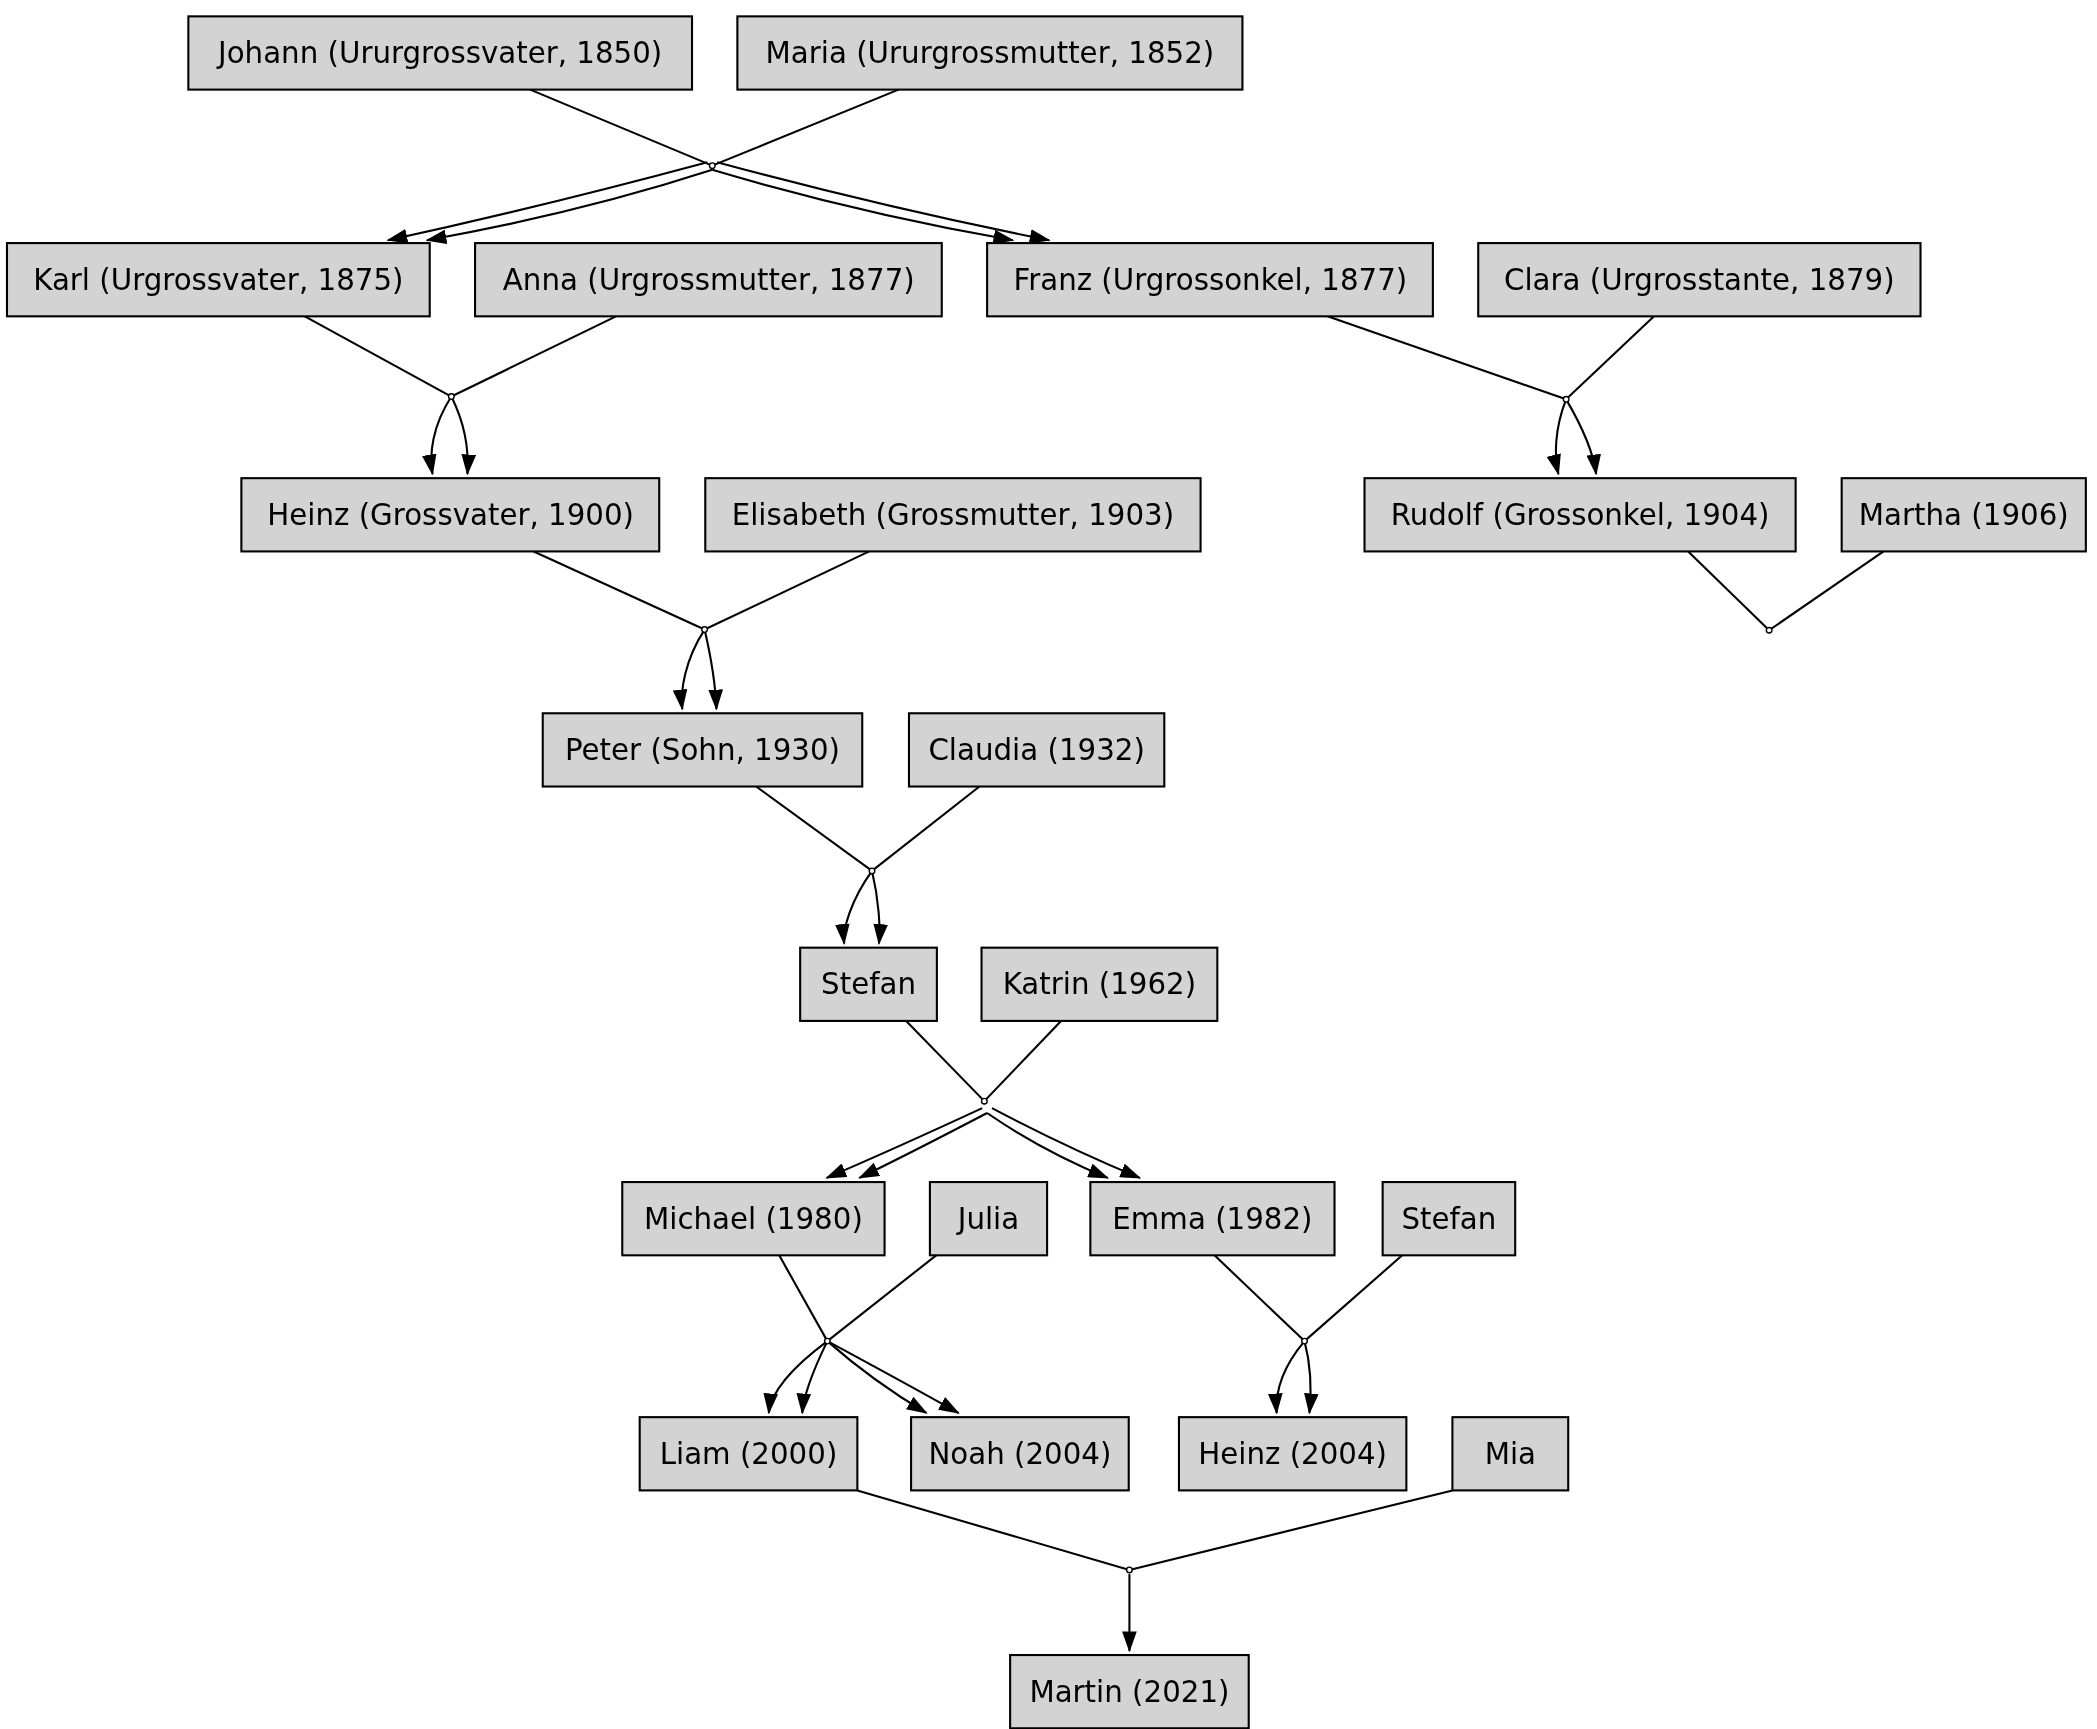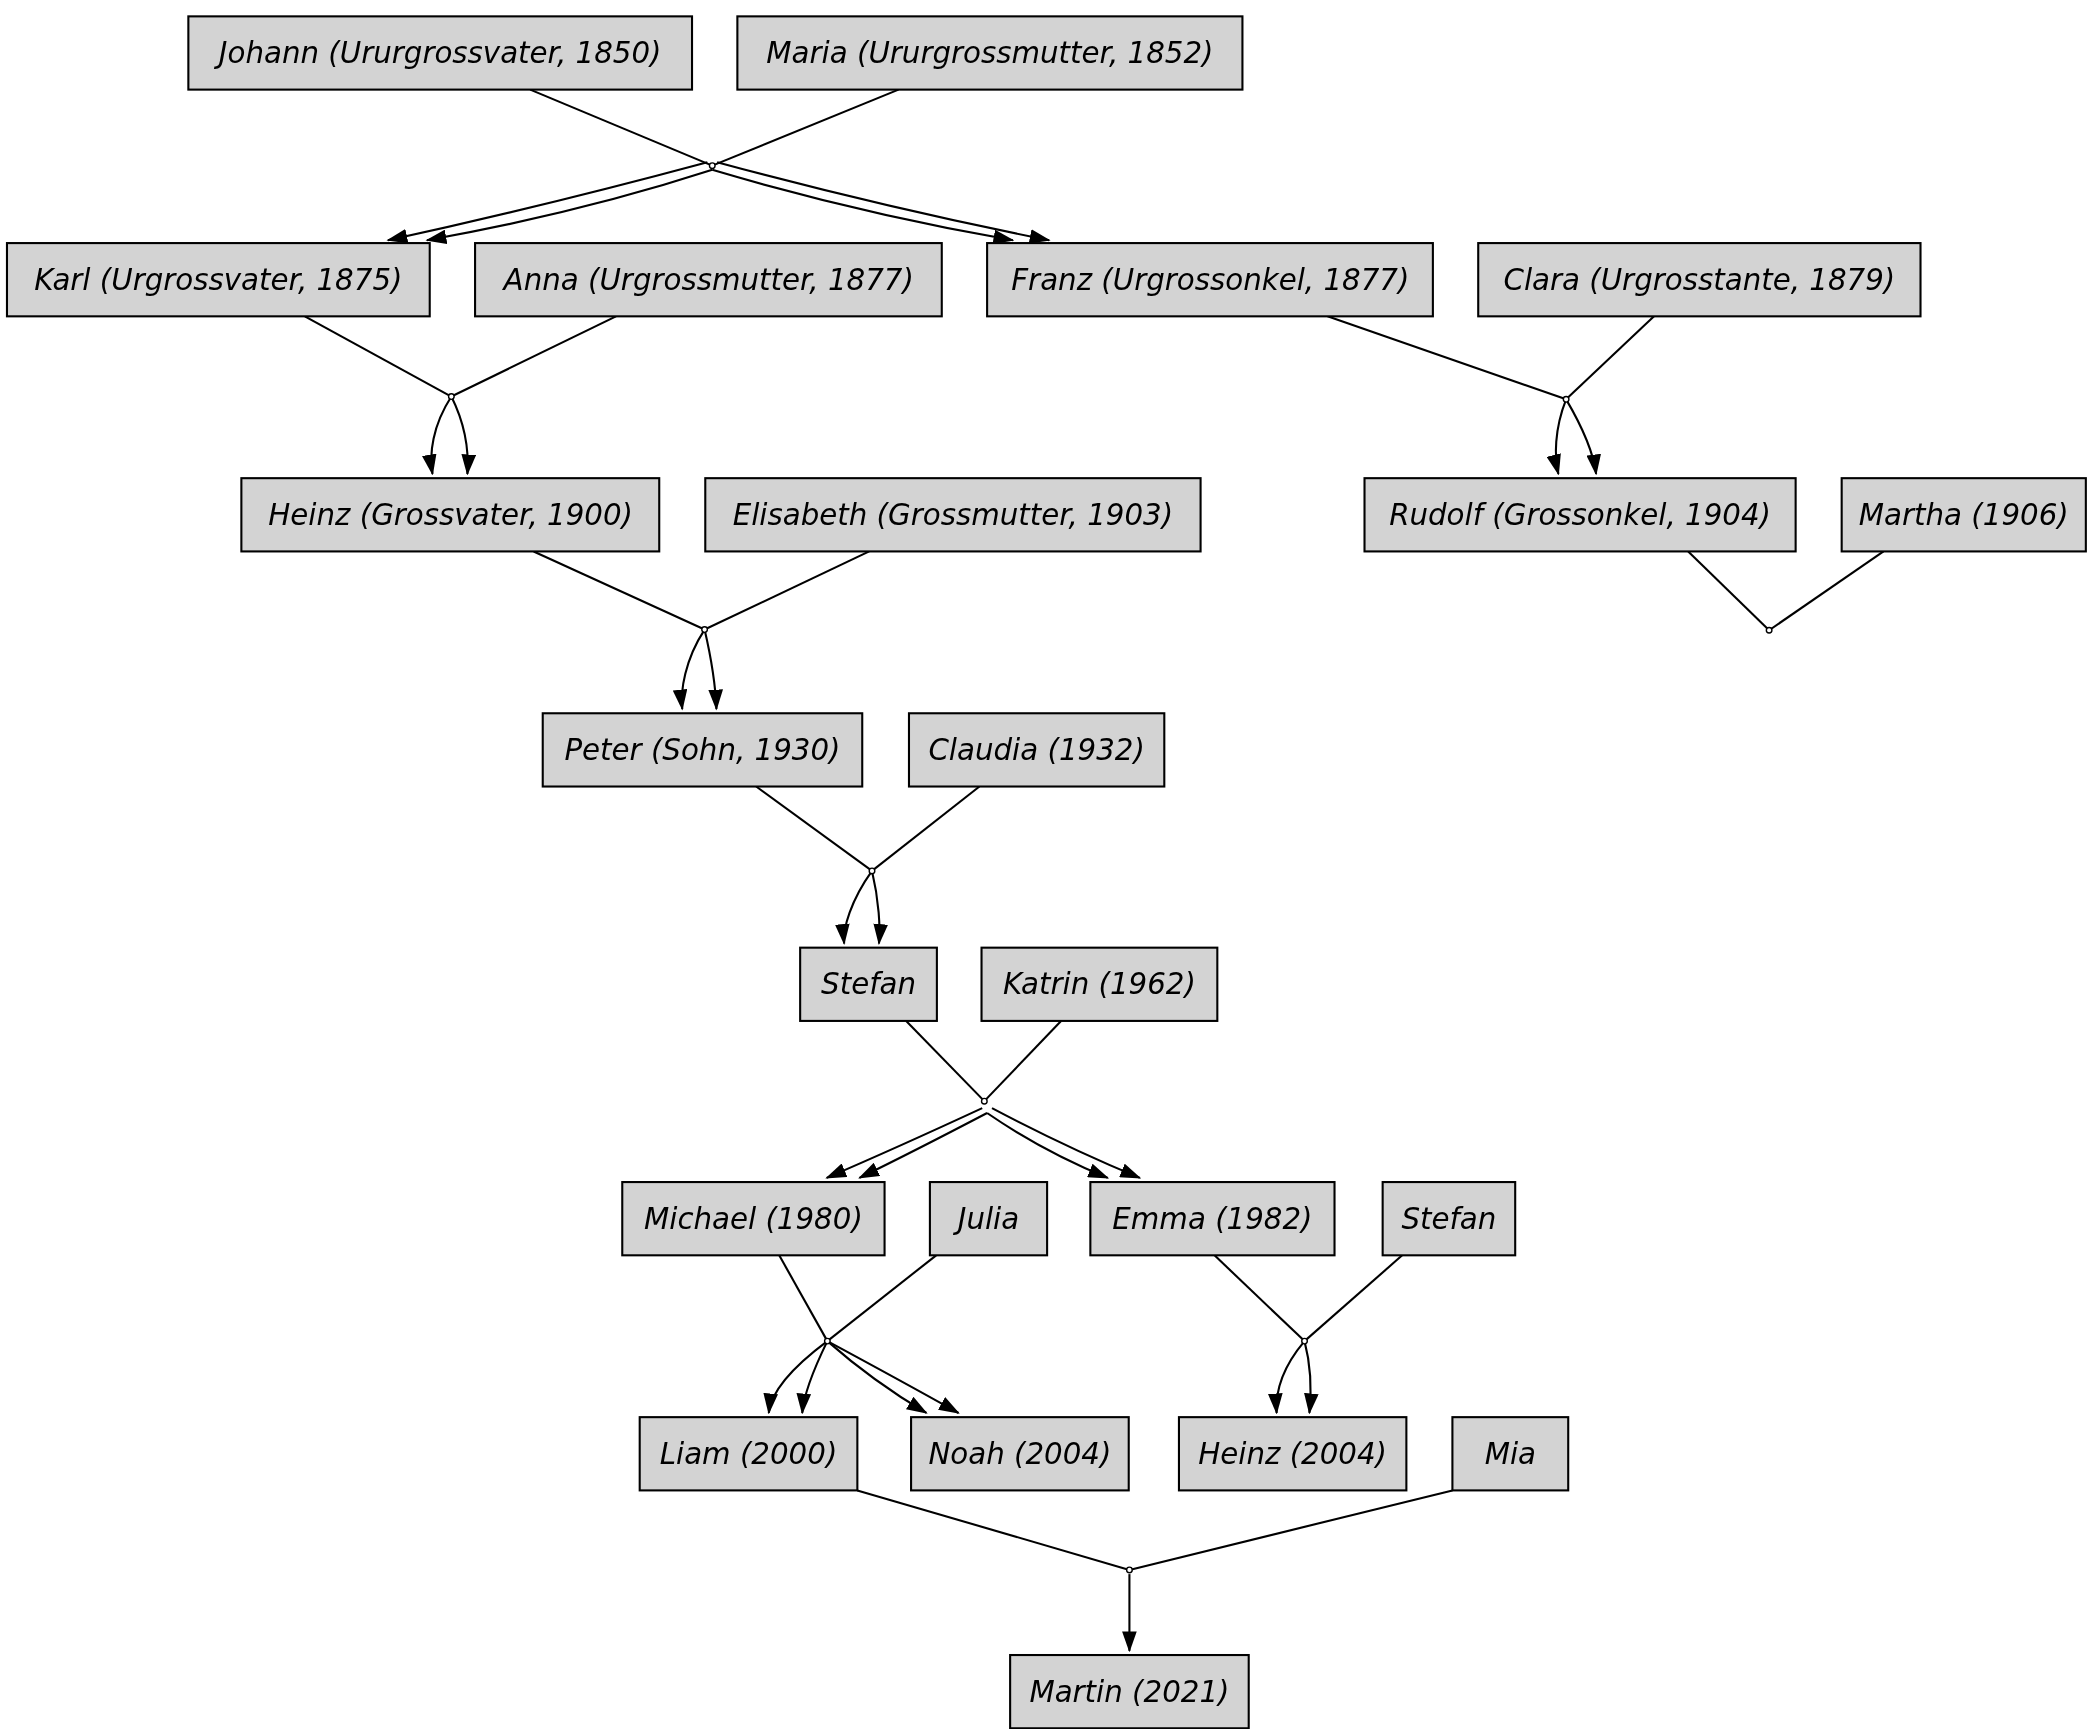--- a/index.html
+++ b/index.html
@@ -6,21 +6,20 @@
     margin: 0;
     padding: 0;
     background: #ffffff;
   }
   #canvas {
     position: relative;
     width: 2097px;
     height: 1730px;
     background: #ffffff;
     font-family: "DejaVu Sans", "Liberation Sans", sans-serif;
-    font-style: italic;
   }
   svg { display: block; }
   .node-box {
     fill: #d3d3d3;
     stroke: #000000;
     stroke-width: 3;
   }
   .node-label {
     fill: #000000;
     font-size: 42px;

